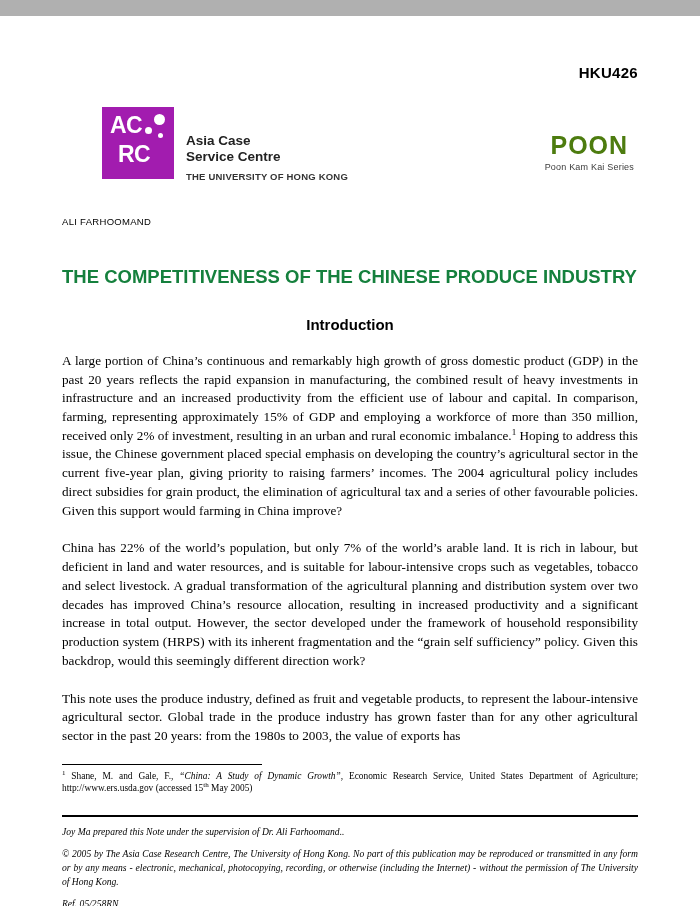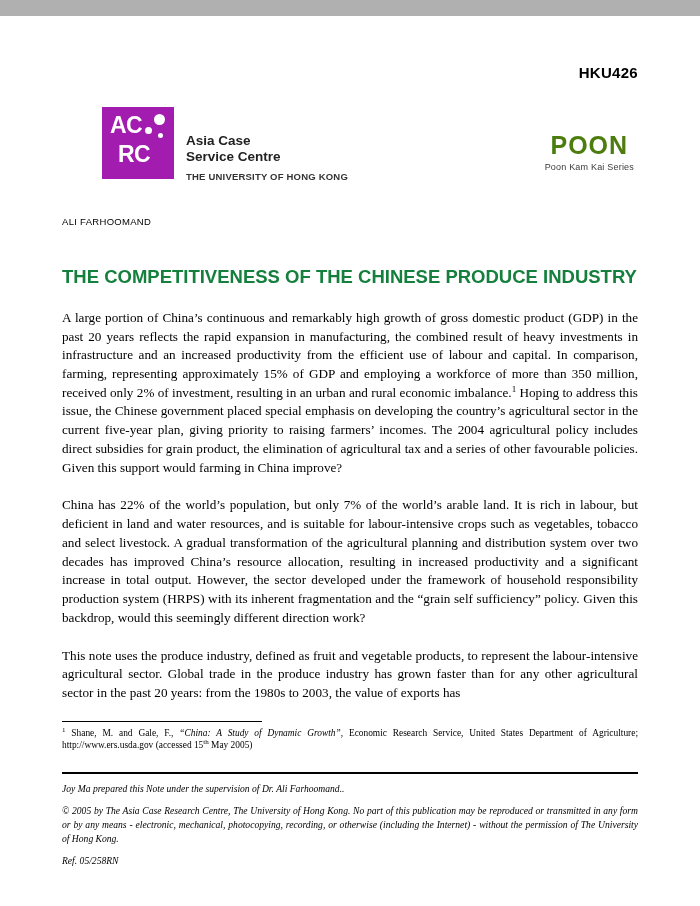--- a/index.html
+++ b/index.html
@@ -212,20 +212,21 @@
       <div class="poon-block">
         <div class="poon-word">POON</div>
         <div class="poon-sub">Poon Kam Kai Series</div>
       </div>
     </div>
 
     <div class="author">ALI FARHOOMAND</div>
 
     <div class="doc-title">THE COMPETITIVENESS OF THE CHINESE PRODUCE INDUSTRY</div>
 
+    <div class="section-head">Introduction</div>
 
     <p class="body-text"><span>A large portion of China’s continuous and remarkably high growth of gross domestic product (GDP) in the past 20 years reflects the rapid expansion in manufacturing, the combined result of heavy investments in infrastructure and an increased productivity from the efficient use of labour and capital. In comparison, farming, representing approximately 15% of GDP and employing a workforce of more than 350 million, received only 2% of investment, resulting in an urban and rural economic imbalance.</span><sup>1</sup> <span>Hoping to address this issue, the Chinese government placed special emphasis on developing the country’s agricultural sector in the current five-year plan, giving priority to raising farmers’ incomes. The 2004 agricultural policy includes direct subsidies for grain product, the elimination of agricultural tax and a series of other favourable policies. Given this support would farming in China improve?</span></p>
 
     <p class="body-text">China has 22% of the world’s population, but only 7% of the world’s arable land. It is rich in labour, but deficient in land and water resources, and is suitable for labour-intensive crops such as vegetables, tobacco and select livestock. A gradual transformation of the agricultural planning and distribution system over two decades has improved China’s resource allocation, resulting in increased productivity and a significant increase in total output. However, the sector developed under the framework of household responsibility production system (HRPS) with its inherent fragmentation and the “grain self sufficiency” policy. Given this backdrop, would this seemingly different direction work?</p>
 
     <p class="body-text">This note uses the produce industry, defined as fruit and vegetable products, to represent the labour-intensive agricultural sector. Global trade in the produce industry has grown faster than for any other agricultural sector in the past 20 years: from the 1980s to 2003, the value of exports has</p>
 
     <div class="fn-rule"></div>
 
     <div class="footnote"><sup>1</sup> <span>Shane, M. and Gale, F., </span><span class="ital">“China: A Study of Dynamic Growth”</span><span>, Economic Research Service, United States Department of Agriculture; http://www.ers.usda.gov (accessed 15</span><sup>th</sup><span> May 2005)</span></div>

